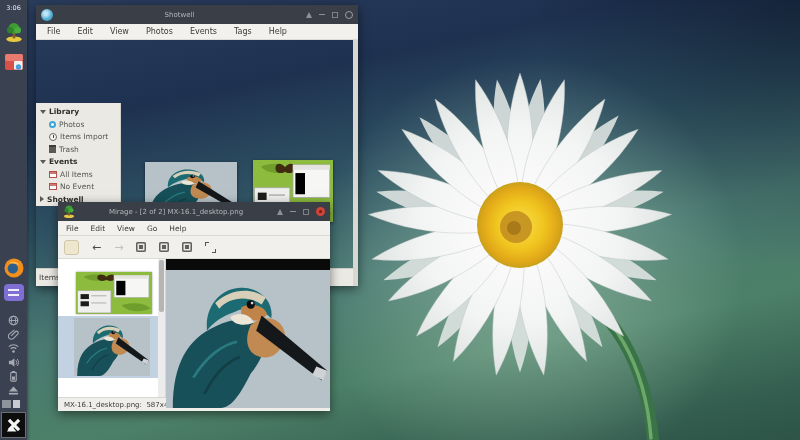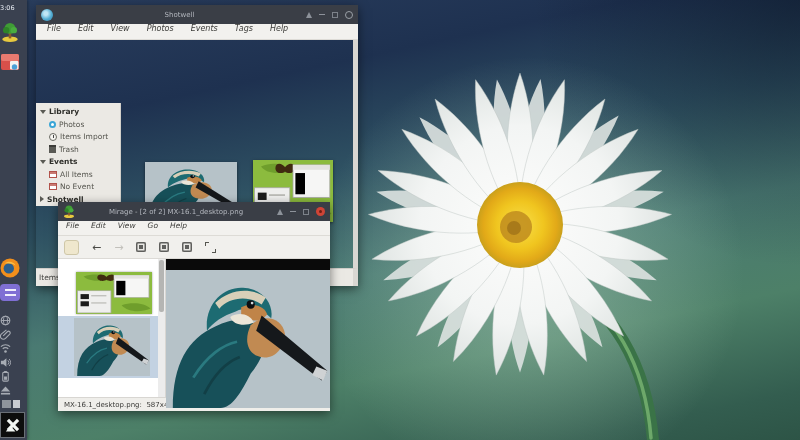--- a/index.html
+++ b/index.html
@@ -23,21 +23,21 @@
   .mx-glyph { position:relative; width:20px; height:16px; display:inline-block; }
   .mx-glyph .s1,.mx-glyph .s2 { position:absolute; left:8px; top:-1px; width:4px; height:18px; background:#f3f7f4; }
   .mx-glyph .s1 { transform:rotate(45deg); }
   .mx-glyph .s2 { transform:rotate(-45deg); }
   .mx-glyph .tri { position:absolute; left:1px; top:9px; width:0; height:0;
     border-left:6px solid transparent; border-right:6px solid transparent; border-bottom:7px solid #f3f7f4; }
 
   
   .taskbar {
     position:absolute; left:0; top:0; width:27px; height:440px; background:#3a4150;
-    display:flex; flex-direction:column; align-items:flex-start; z-index:50;
+    display:flex; flex-direction:column; align-items:center; z-index:50;
     box-shadow:1px 0 3px rgba(0,0,0,.35);
   }
   .clock { color:#e8ecf2; font-size:6.5px; margin-top:4px; }
   .tb-app { width:20px; height:20px; margin-top:10px; }
   .tb-spacer { flex:1; }
   .firefox-wrap { width:20px; height:20px; margin-bottom:6px; }
   .purple-btn { width:20px; height:17px; background:#7f6fd4; border-radius:4px; margin-bottom:14px;
     display:flex; flex-direction:column; justify-content:center; gap:2.5px; align-items:center; }
   .purple-btn i { display:block; width:11px; height:1.8px; background:#efeefc; }
   .tray { display:flex; flex-direction:column; align-items:center; gap:3px; }
@@ -53,21 +53,21 @@
   .window { position:absolute; box-shadow:0 3px 10px rgba(0,0,0,.5); }
   .titlebar { height:19px; background:#3a3e46; display:flex; align-items:center; padding:0 5px; gap:4px; }
   .titlebar .title { flex:1; text-align:center; font-size:7px; color:#b2b6bd; overflow:hidden; white-space:nowrap; }
   .winbtns { display:flex; align-items:center; gap:7px; }
   .wb-bell { width:0; height:0; border-left:3.5px solid transparent; border-right:3.5px solid transparent; border-bottom:6px solid #8d929a; }
   .wb-min { width:6px; height:1.5px; background:#8d929a; }
   .wb-max { width:6px; height:6px; border:1.2px solid #7d828a; }
   .wb-ring { width:8px; height:8px; border:1.6px solid #9aa0a6; border-radius:50%; }
   .wb-close-red { width:9px; height:9px; border-radius:50%; background:#cf4436; display:flex; align-items:center; justify-content:center; }
   .wb-close-red i { display:block; width:3px; height:3px; border-radius:50%; background:#731e14; }
-  .menubar { background:#f2f1ee; display:flex; border-bottom:1px solid #dddbd6;font-style:italic; }
+  .menubar { background:#f2f1ee; display:flex; align-items:center; border-bottom:1px solid #dddbd6; }
   .menubar span { color:#3b3b38; cursor:default; }
 
   
   .shotwell { left:36px; top:5px; width:322px; height:281px; z-index:10; }
   .sw-appicon { width:12px; height:12px; border-radius:50%;
     background:radial-gradient(circle at 40% 38%, #bfe6f5 18%, #54aed4 55%, #2f7fa6 100%); }
   .sw-menubar { height:16px; font-size:8px; gap:17px; padding-left:11px; }
   .sw-body { display:flex; height:228px; border-right:5px solid #d9d7d2;align-items:center; }
   .sw-sidebar { width:85px; background:#ebe9e4; border-right:1px solid #d2d0ca; padding-top:3px; font-size:7.5px; color:#45453f; }
   .sw-row { display:flex; align-items:center; gap:3px; height:12.5px; padding-left:4px; }

